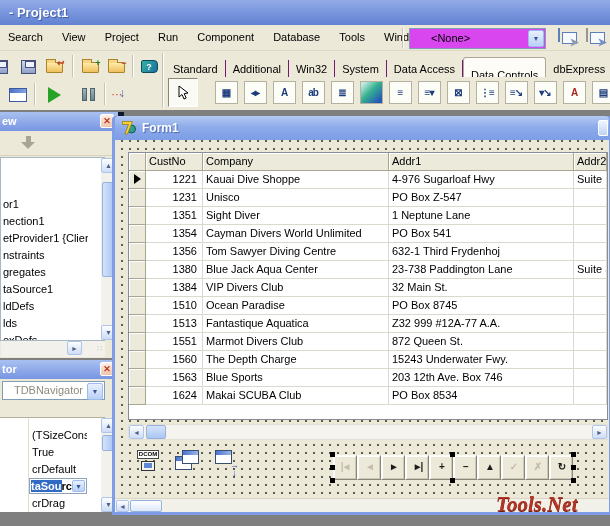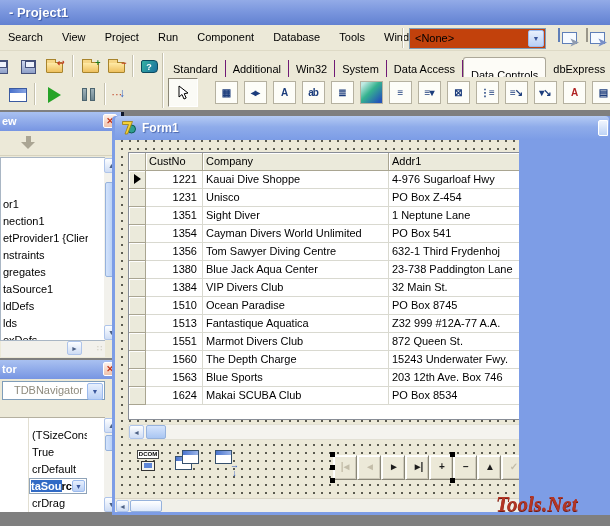--- a/index.html
+++ b/index.html
@@ -9,22 +9,22 @@
 
   
   .titlebar{position:absolute;left:0;top:0;width:610px;height:25px;
     background:linear-gradient(#93abe7,#7b97de 45%,#6281d1);color:#fff;font-weight:bold;
     font-size:13px;line-height:25px;padding-left:9px;text-shadow:1px 1px 1px #3d5aa5}
   .menubar{position:absolute;left:0;top:25px;width:610px;height:26px;background:#ece9d8;
     border-bottom:1px solid #dedac6}
   .menu-item{display:inline-block;padding:6px 8px 0 8px;height:25px}
   .mb-sep{position:absolute;left:402px;top:28px;width:2px;height:20px;
     border-left:1px solid #c6c2ae;border-right:1px solid #fff}
-  .mcombo{position:absolute;left:409px;top:28px;width:137px;height:21px;background:#c2410c;
-    border:1px solid #7f9db9;line-height:19px;padding-left:5px}
+  .mcombo{position:absolute;left:409px;top:28px;width:137px;height:21px;background:#d946ef;
+    border:1px solid #7f9db9;line-height:19px;padding-left:21px}
   .dd-btn{position:absolute;right:1px;top:1px;width:16px;height:17px;text-align:center;
     background:linear-gradient(#e8f0fd,#bad0f5);border:1px solid #9cbbee;border-radius:2px;
     color:#39569c;font-size:7px;line-height:16px}
   .desk-btn{position:absolute;top:29px;width:23px;height:22px}
   .stackic{position:relative;width:13px;height:10px;border:1px solid #5f7fb8;background:#dfe9fa;margin:4px 0 0 2px}
   .stackic::after{content:'';position:absolute;left:3px;top:3px;width:13px;height:10px;
     border:1px solid #5f7fb8;background:#f6faff}
   .desk-arrow{position:absolute;right:0;bottom:2px;color:#8f9bb0;font-size:11px;font-weight:bold}
 
   
@@ -62,21 +62,21 @@
   .pal-icons{position:absolute;left:166px;top:77px;width:444px;height:32px}
   .pointer-btn{position:absolute;left:2px;top:1px;width:30px;height:29px;background:#fbfbf6;
     border:1px solid;border-color:#8a8676 #fff #fff #8a8676;text-align:center;padding-top:6px}
   .pal-ic{position:absolute;top:2px;width:28px;height:28px;text-align:center}
   .pbox{width:23px;height:23px;margin:2px auto 0;background:#fdfdf8;border:1px solid #b5b1a0;
     color:#1c3d7c;font-size:10px;font-weight:bold;line-height:21px;overflow:hidden;letter-spacing:-1px}
   .img-box{background:linear-gradient(135deg,#bfe9e2 10%,#35b28f 45%,#2455b8 90%)}
   .red-glyph{color:#b02323}
 
   
-  .panel{position:absolute;left:0;width:124px;background:#ece9d8;border-right:3px solid #0f172a}
+  .panel{position:absolute;left:0;width:124px;background:#ece9d8;border-right:6px solid #0f172a}
   .panel-title{position:relative;height:19px;background:linear-gradient(#a9c1f1,#7795e2);
     color:#fff;font-weight:bold;line-height:19px;padding-left:2px}
   .close-btn{position:absolute;right:4px;top:2px;width:14px;height:14px;border-radius:2px;
     background:linear-gradient(#fdf1ea,#efc3ad);border:1px solid #fff;
     color:#c0331a;font-weight:bold;font-size:9px;line-height:12px;text-align:center}
   .sb-btn{position:absolute;width:15px;height:15px;border-radius:2px;text-align:center;
     background:linear-gradient(#fdfeff,#cedcf4);border:1px solid #aec4ea;color:#4d6185;font-size:7px;line-height:14px}
   .sb-thumb{position:absolute;border-radius:2px;background:linear-gradient(90deg,#d3e3fc,#a9c4ef);border:1px solid #96b2dc}
   .sb-track{background:#f2f1ec}
 
@@ -112,21 +112,21 @@
 
   
   .form-win{position:absolute;left:112px;top:116px;width:500px;height:399px;
     background:#7d9de6;border-radius:4px 4px 0 0;padding:0 3px 3px 3px}
   .form-title{position:relative;height:24px;border-radius:4px 4px 0 0;
     background:linear-gradient(#b5cbf4,#8facea 45%,#7b9ce6);color:#fff;font-weight:bold;font-size:12px;
     line-height:24px;padding-left:27px;text-shadow:1px 1px 1px #4966ad}
   .form-title svg{position:absolute;left:6px;top:4px}
   .part-btn{position:absolute;right:1px;top:4px;width:10px;height:16px;border-radius:2px 0 0 2px;
     background:linear-gradient(#f0f5fe,#bdd3f6);border:1px solid #fff}
-  .form-client{position:relative;width:404px;height:372px;background-color:#ece9d8;overflow:hidden;
+  .form-client{position:relative;width:494px;height:372px;background-color:#ece9d8;overflow:hidden;
     background-image:radial-gradient(circle,#5b5b50 0.9px,transparent 1.15px);
     background-size:8px 8px;background-position:3px 5px}
 
   
   .dbgrid{position:absolute;left:13px;top:12px;width:480px;height:268px;background:#fff;
     border:1px solid #888d96;overflow:hidden}
   .g-row,.g-head{display:flex;height:18px}
   .g-hcell,.g-ind{background:#ebeadb;border-right:1px solid #a9a591;border-bottom:1px solid #a9a591;
     box-shadow:inset 1px 1px 0 #fff;padding:2px 0 0 3px;white-space:nowrap;overflow:hidden}
   .g-ind{width:17px;position:relative;flex:0 0 17px}
@@ -413,21 +413,21 @@
               <div class="g-cell w-custno">1221</div>
               <div class="g-cell w-company">Kauai Dive Shoppe</div>
               <div class="g-cell w-addr1">4-976 Sugarloaf Hwy</div>
               <div class="g-cell w-addr2">Suite 10</div>
             </div>
 
             <div class="g-row">
               <div class="g-ind"></div>
               <div class="g-cell w-custno">1231</div>
               <div class="g-cell w-company">Unisco</div>
-              <div class="g-cell w-addr1">PO Box Z-454</div>
+              <div class="g-cell w-addr1">PO Box Z-547</div>
               <div class="g-cell w-addr2"></div>
             </div>
 
             <div class="g-row">
               <div class="g-ind"></div>
               <div class="g-cell w-custno">1351</div>
               <div class="g-cell w-company">Sight Diver</div>
               <div class="g-cell w-addr1">1 Neptune Lane</div>
               <div class="g-cell w-addr2"></div>
             </div>

